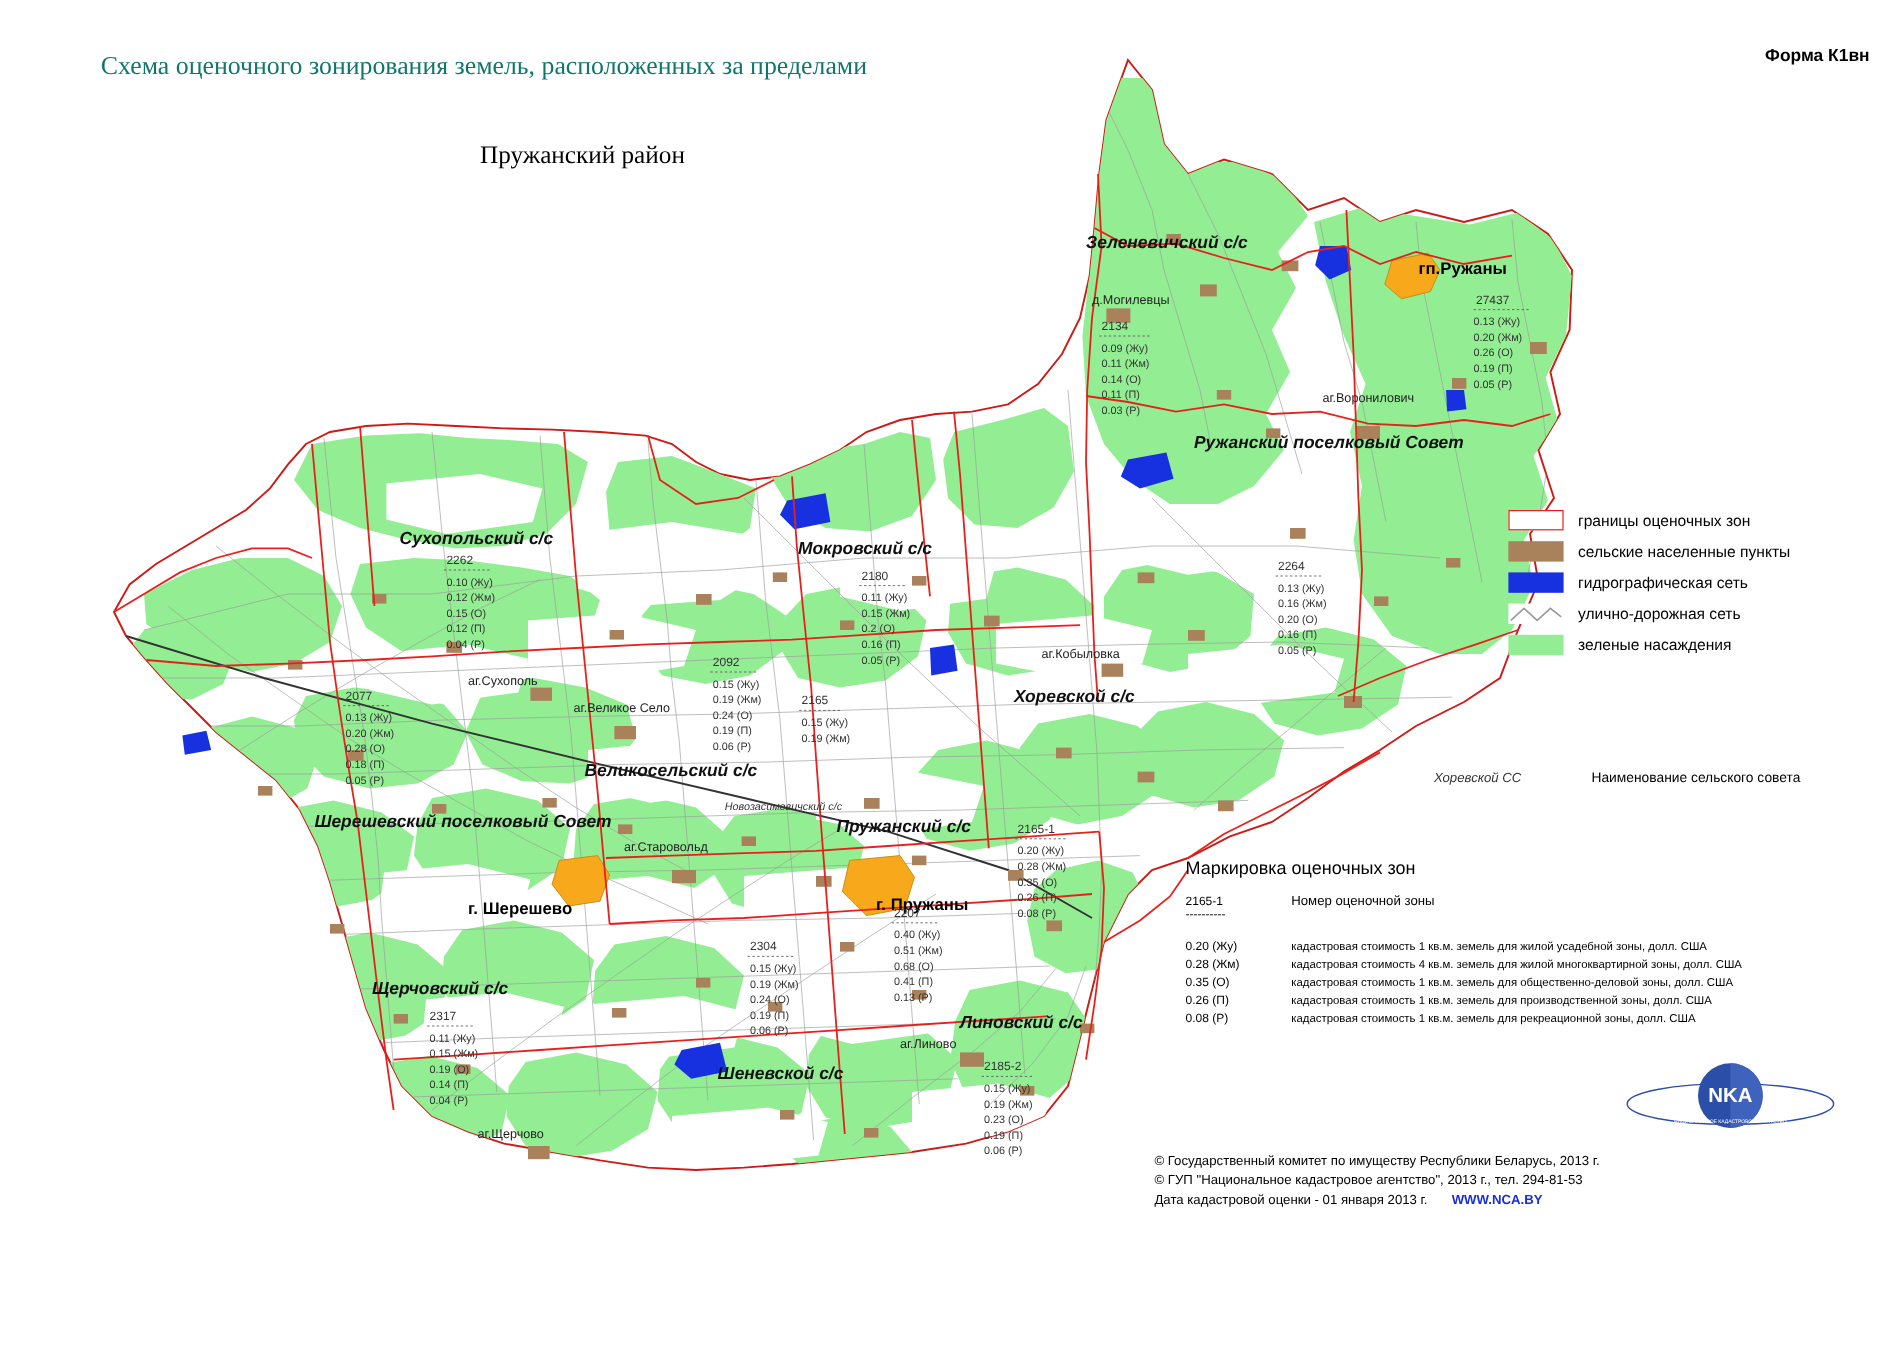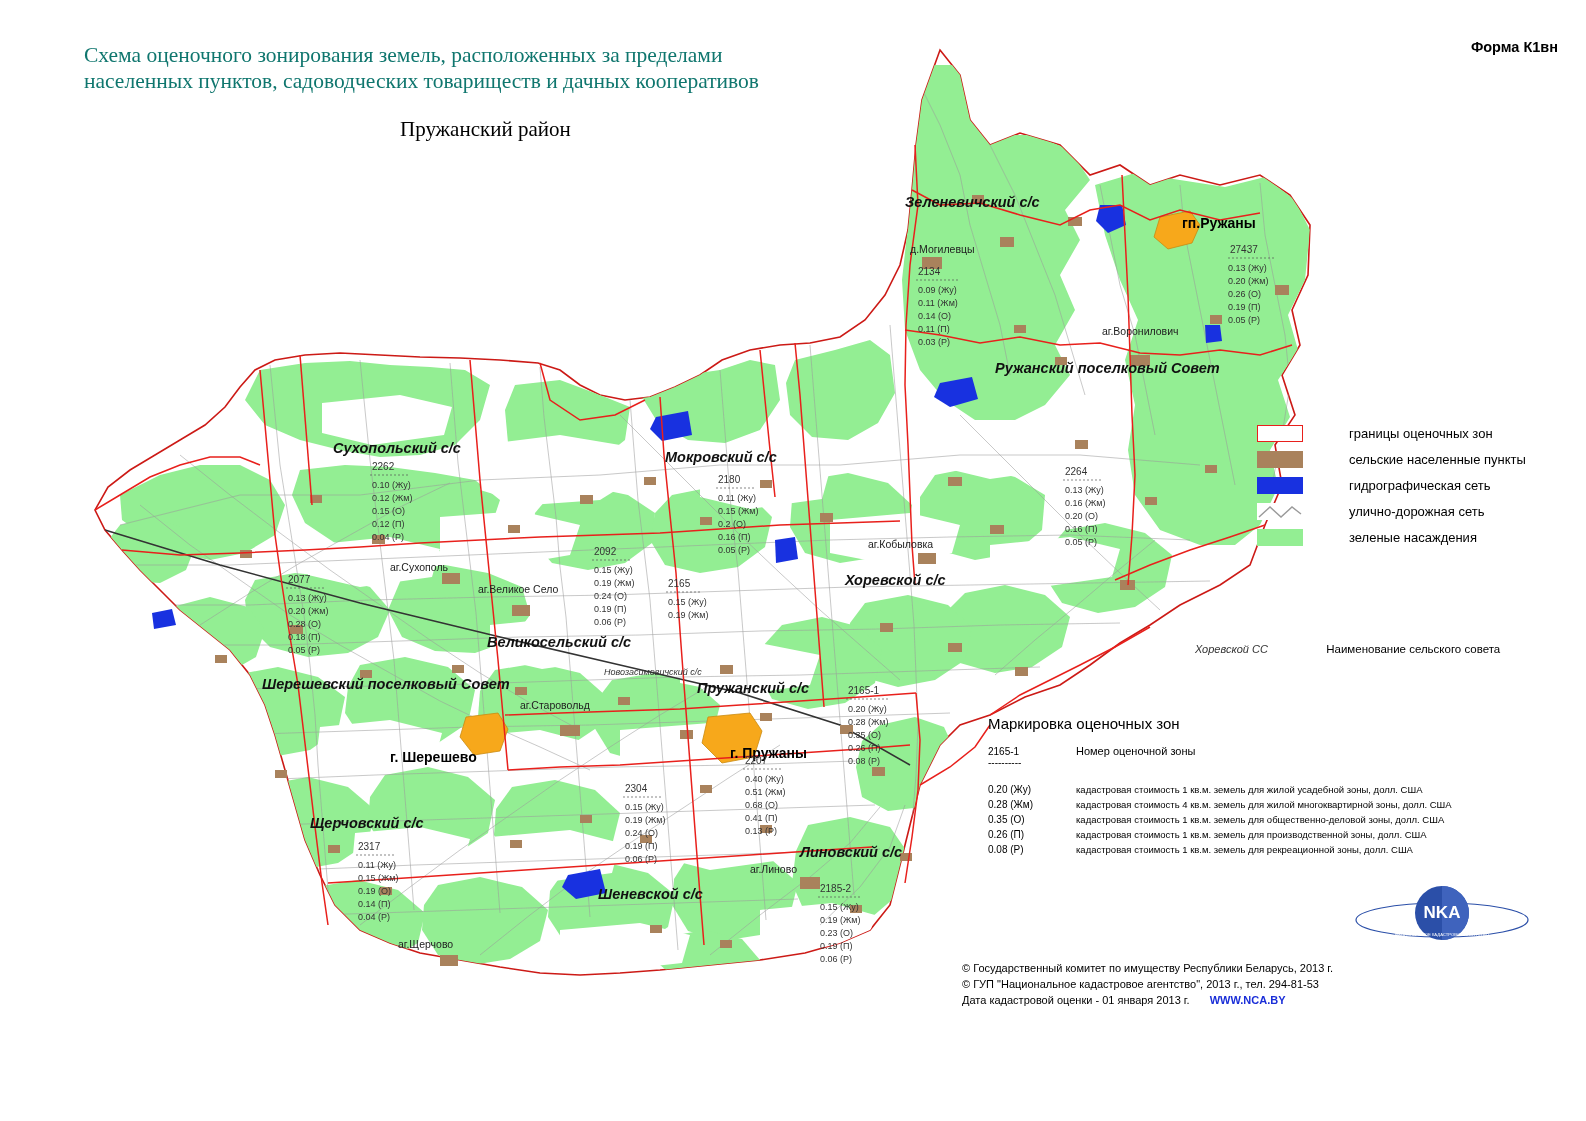--- a/index.html
+++ b/index.html
@@ -90,21 +90,20 @@
     font-style: italic;
     text-align: center;
     width: 300px;
     margin-left: 65px;
     padding-bottom: 8px;
   }
   .legend-row {
     display: flex;
     align-items: center;
     height: 26px;
-    gap: 34px;
   }
   .legend-swatch {
     width: 46px;
     height: 17px;
     margin-right: 12px;
     margin-left: 62px;
     flex: 0 0 auto;
     box-sizing: border-box;
   }
   .legend-text {
@@ -179,21 +178,20 @@
     top: 880px;
     width: 180px;
     height: 70px;
   }
 </style>
 </head>
 <body>
 
 <div id="title-block" class="abs">
   <div>Схема оценочного зонирования земель, расположенных за пределами</div>
-  <div>населенных пунктов, садоводческих товариществ и дачных кооперативов</div>
 </div>
 <div id="district-name" class="abs">Пружанский район</div>
 <div id="form-code" class="abs">Форма К1вн</div>
 
 <div id="map-area" class="abs">
   <svg id="map-svg" width="1260" height="990" viewBox="0 0 1260 990" xmlns="http://www.w3.org/2000/svg">
     <defs>
       <clipPath id="districtClip">
         <path d="M880,25 L900,50 L910,95 L930,120 L960,108 L1000,120 L1030,150 L1060,140 L1090,160 L1120,150 L1160,160 L1200,150 L1230,170 L1250,200 L1248,250 L1232,285 L1240,320 L1222,350 L1235,390 L1215,420 L1222,460 L1205,500 L1190,540 L1160,560 L1120,580 L1090,600 L1060,618 L1030,640 L1000,660 L965,672 L930,690 L900,700 L880,720 L860,760 L850,800 L840,840 L830,880 L810,905 L780,918 L745,928 L700,935 L650,940 L600,945 L560,948 L520,950 L480,948 L440,942 L400,935 L360,928 L330,918 L300,905 L275,880 L260,850 L245,815 L235,780 L225,745 L215,710 L205,680 L190,650 L170,625 L145,605 L120,585 L100,565 L80,545 L62,525 L45,505 L35,485 L48,462 L70,445 L95,430 L120,415 L145,400 L165,382 L180,362 L195,345 L215,335 L245,330 L280,328 L320,330 L360,332 L400,333 L440,335 L478,338 L500,345 L520,360 L540,370 L565,375 L590,372 L615,362 L640,350 L662,335 L690,325 L720,320 L750,318 L780,312 L805,295 L825,270 L840,240 L848,205 L852,165 L856,120 L862,75 Z"></path>
       </clipPath>

